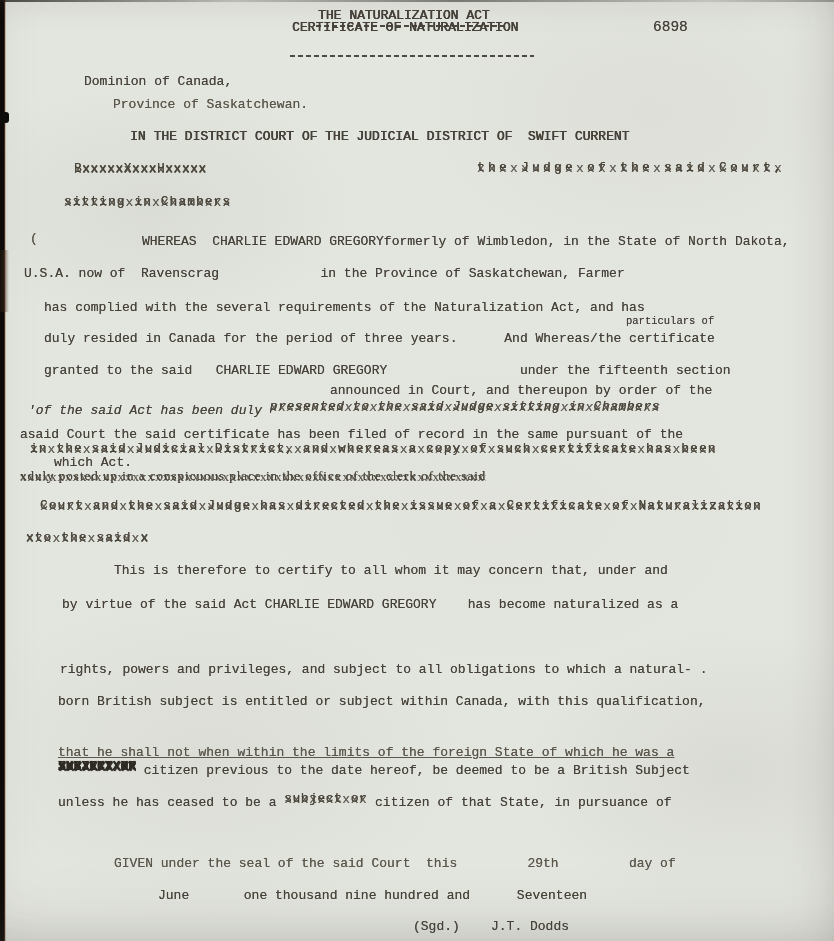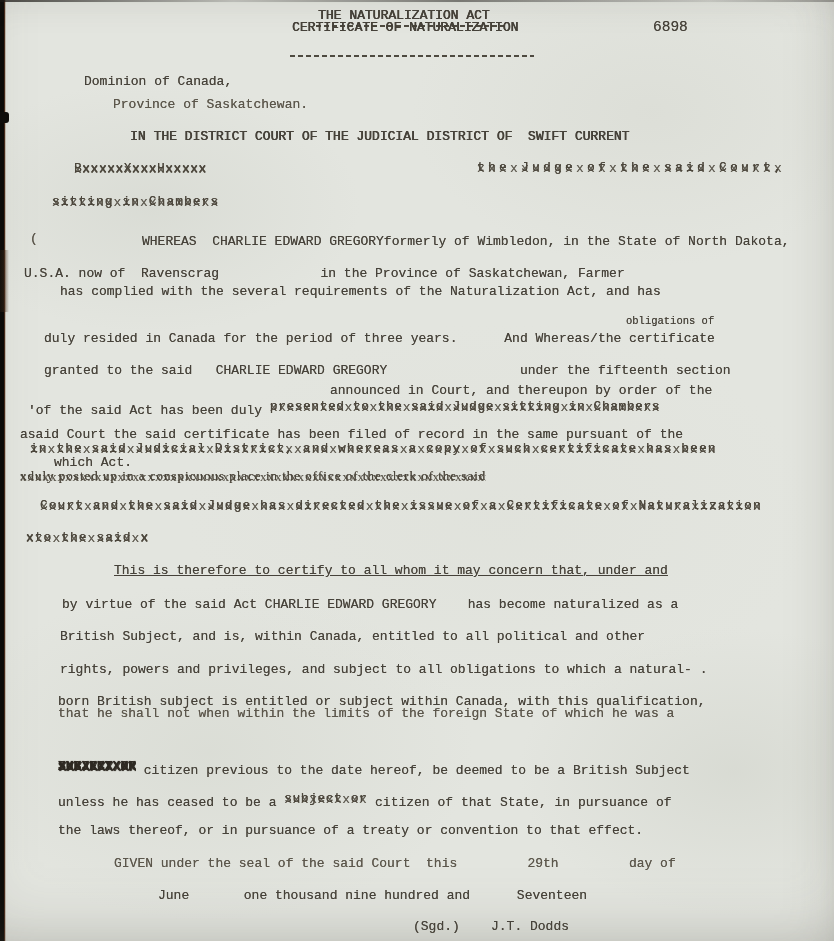--- a/index.html
+++ b/index.html
@@ -61,47 +61,45 @@
   <div class="ln" style="left:653px;top:20px;font-size:14.5px;">6898</div>
   <div class="ln bd" style="left:292px;top:20px;">CERTIFICATE OF NATURALIZATION</div>
   <div class="dash" style="left:290px;top:55px;width:244px;"></div>
 
   <div class="ln" style="left:84px;top:74px;">Dominion of Canada,</div>
   <div class="ln lt" style="left:113px;top:97px;">Province of Saskatchewan.</div>
   <div class="ln bd" style="left:130px;top:129px;">IN THE DISTRICT COURT OF THE JUDICIAL DISTRICT OF  SWIFT CURRENT</div>
 
   <div class="ln" style="left:74px;top:161px;"><span class="xo w05" data-x="xxxxxxxxxxxxxxxxxxxxxxxxxxxxxxxxxxxxxxxxxxxxxxxxxxxxxxxxxxxxxxxxxxxxxxxxxxxxxxxxxxxxxxxxxxxxxxxxxxxxxxxxxxxx">BxxxxxXxxxHxxxxx</span></div>
   <div class="ln" style="left:477px;top:160px;"><span class="xo wide" data-x="xxxxxxxxxxxxxxxxxxxxxxxxxxxxxxxxxxxxxxxxxxxxxxxxxxxxxxxxxxxxxxxxxxxxxxxxxxxxxxxxxxxxxxxxxxxxxxxxxxxxxxxxxxxx">the Judge of the said Court,</span></div>
-  <div class="ln" style="left:52px;top:194px;"><span class="xo w1" data-x="xxxxxxxxxxxxxxxxxxxxxxxxxxxxxxxxxxxxxxxxxxxxxxxxxxxxxxxxxxxxxxxxxxxxxxxxxxxxxxxxxxxxxxxxxxxxxxxxxxxxxxxxxxxx">sitting in Chambers</span></div>
+  <div class="ln" style="left:64px;top:194px;"><span class="xo w1" data-x="xxxxxxxxxxxxxxxxxxxxxxxxxxxxxxxxxxxxxxxxxxxxxxxxxxxxxxxxxxxxxxxxxxxxxxxxxxxxxxxxxxxxxxxxxxxxxxxxxxxxxxxxxxxx">sitting in Chambers</span></div>
 
   <div class="ln lt" style="left:30px;top:231px;">(</div>
   <div class="ln" style="left:142px;top:234px;">WHEREAS  CHARLIE EDWARD GREGORYformerly of Wimbledon, in the State of North Dakota,</div>
   <div class="ln" style="left:24px;top:266px;">U.S.A. now of  Ravenscrag             in the Province of Saskatchewan, Farmer</div>
 
-  <div class="ln" style="left:44px;top:284px;margin-left:16px;">has complied with the several requirements of the Naturalization Act, and has</div>
-  <div class="ln sm" style="left:626px;top:314px;">obligations of</div>
+  <div class="ln" style="left:44px;top:300px;">has complied with the several requirements of the Naturalization Act, and has</div>
+  <div class="ln sm" style="left:626px;top:314px;">particulars of</div>
   <div class="ln" style="left:44px;top:331px;">duly resided in Canada for the period of three years.      And Whereas/the certificate</div>
   <div class="ln" style="left:44px;top:363px;">granted to the said   CHARLIE EDWARD GREGORY                 under the fifteenth section</div>
   <div class="ln" style="left:330px;top:383px;">announced in Court, and thereupon by order of the</div>
-  <div class="ln" style="left:28px;top:399px;"><span>'of the said Act has been duly </span><span class="xo w05" data-x="xxxxxxxxxxxxxxxxxxxxxxxxxxxxxxxxxxxxxxxxxxxxxxxxxxxxxxxxxxxxxxxxxxxxxxxxxxxxxxxxxxxxxxxxxxxxxxxxxxxxxxxxxxxx">presented to the said Judge sitting in Chambers</span></div>
+  <div class="ln" style="left:28px;top:399px;font-style:italic;"><span>'of the said Act has been duly </span><span class="xo w05" data-x="xxxxxxxxxxxxxxxxxxxxxxxxxxxxxxxxxxxxxxxxxxxxxxxxxxxxxxxxxxxxxxxxxxxxxxxxxxxxxxxxxxxxxxxxxxxxxxxxxxxxxxxxxxxx">presented to the said Judge sitting in Chambers</span></div>
   <div class="ln" style="left:20px;top:427px;">asaid Court the said certificate has been filed of record in the same pursuant of the</div>
   <div class="ln" style="left:30px;top:441px;"><span class="xo w1" data-x="xxxxxxxxxxxxxxxxxxxxxxxxxxxxxxxxxxxxxxxxxxxxxxxxxxxxxxxxxxxxxxxxxxxxxxxxxxxxxxxxxxxxxxxxxxxxxxxxxxxxxxxxxxxx">in the said Judicial District, and whereas a copy of such certificate has been</span></div>
   <div class="ln" style="left:54px;top:455px;">which Act.</div>
   <div class="ln" style="left:20px;top:468px;font-family:Liberation Serif, serif;"><span class="xo w1" data-x="xxxxxxxxxxxxxxxxxxxxxxxxxxxxxxxxxxxxxxxxxxxxxxxxxxxxxxxxxxxxxxxxxxxxxxxxxxxxxxxxxxxxxxxxxxxxxxxxxxxxxxxxxxxx">xduly posted up in a conspicuous place in the office of the clerk of the said</span></div>
   <div class="ln" style="left:40px;top:498px;"><span class="xo w1" data-x="xxxxxxxxxxxxxxxxxxxxxxxxxxxxxxxxxxxxxxxxxxxxxxxxxxxxxxxxxxxxxxxxxxxxxxxxxxxxxxxxxxxxxxxxxxxxxxxxxxxxxxxxxxxx">Court and the said Judge has directed the issue of a Certificate of Naturalization</span></div>
   <div class="ln" style="left:26px;top:530px;"><span class="xo w1" data-x="xxxxxxxxxxxxxxxxxxxxxxxxxxxxxxxxxxxxxxxxxxxxxxxxxxxxxxxxxxxxxxxxxxxxxxxxxxxxxxxxxxxxxxxxxxxxxxxxxxxxxxxxxxxx">xto the said x</span></div>
 
-  <div class="ln" style="left:114px;top:563px;text-decoration:underline;">This is therefore to certify to all whom it may concern that, under and</div>
+  <div class="ln" style="left:114px;top:563px;">This is therefore to certify to all whom it may concern that, under and</div>
   <div class="ln" style="left:62px;top:597px;">by virtue of the said Act CHARLIE EDWARD GREGORY    has become naturalized as a</div>
-  <div class="ln" style="left:60px;top:629px;">British Subject, and is, within Canada, entitled to all political and other</div>
   <div class="ln" style="left:60px;top:662px;">rights, powers and privileges, and subject to all obligations to which a natural- .</div>
   <div class="ln" style="left:58px;top:694px;">born British subject is entitled or subject within Canada, with this qualification,</div>
-  <div class="ln lt" style="left:58px;top:706px;">that he shall not when within the limits of the foreign State of which he was a</div>
+  <div class="ln lt" style="left:58px;top:745px;text-decoration:underline;">that he shall not when within the limits of the foreign State of which he was a</div>
   <div class="ln" style="left:58px;top:759px;"><span class="blk" data-x="XXXXXXXXXXXXXXXXXXXX">SUBJECT OR</span><span> citizen previous to the date hereof, be deemed to be a British Subject</span></div>
   <div class="ln" style="left:58px;top:791px;"><span>unless he has ceased to be a </span><span class="xo w05" data-x="xxxxxxxxxxxxxxxxxxxxxxxxxxxxxxxxxxxxxxxxxxxxxxxxxxxxxxxxxxxxxxxxxxxxxxxxxxxxxxxxxxxxxxxxxxxxxxxxxxxxxxxxxxxx">subject or</span><span> citizen of that State, in pursuance of</span></div>
-  <div class="ln" style="left:58px;top:823px;">the laws thereof, or in pursuance of a treaty or convention to that effect.</div>
 
   <div class="ln lt" style="left:114px;top:856px;">GIVEN under the seal of the said Court  this         29th         day of</div>
   <div class="ln" style="left:158px;top:888px;">June       one thousand nine hundred and      Seventeen</div>
   <div class="ln" style="left:413px;top:919px;">(Sgd.)    J.T. Dodds</div>
 
   <div class="vignette"></div>
 </div>
 
 </body></html>

